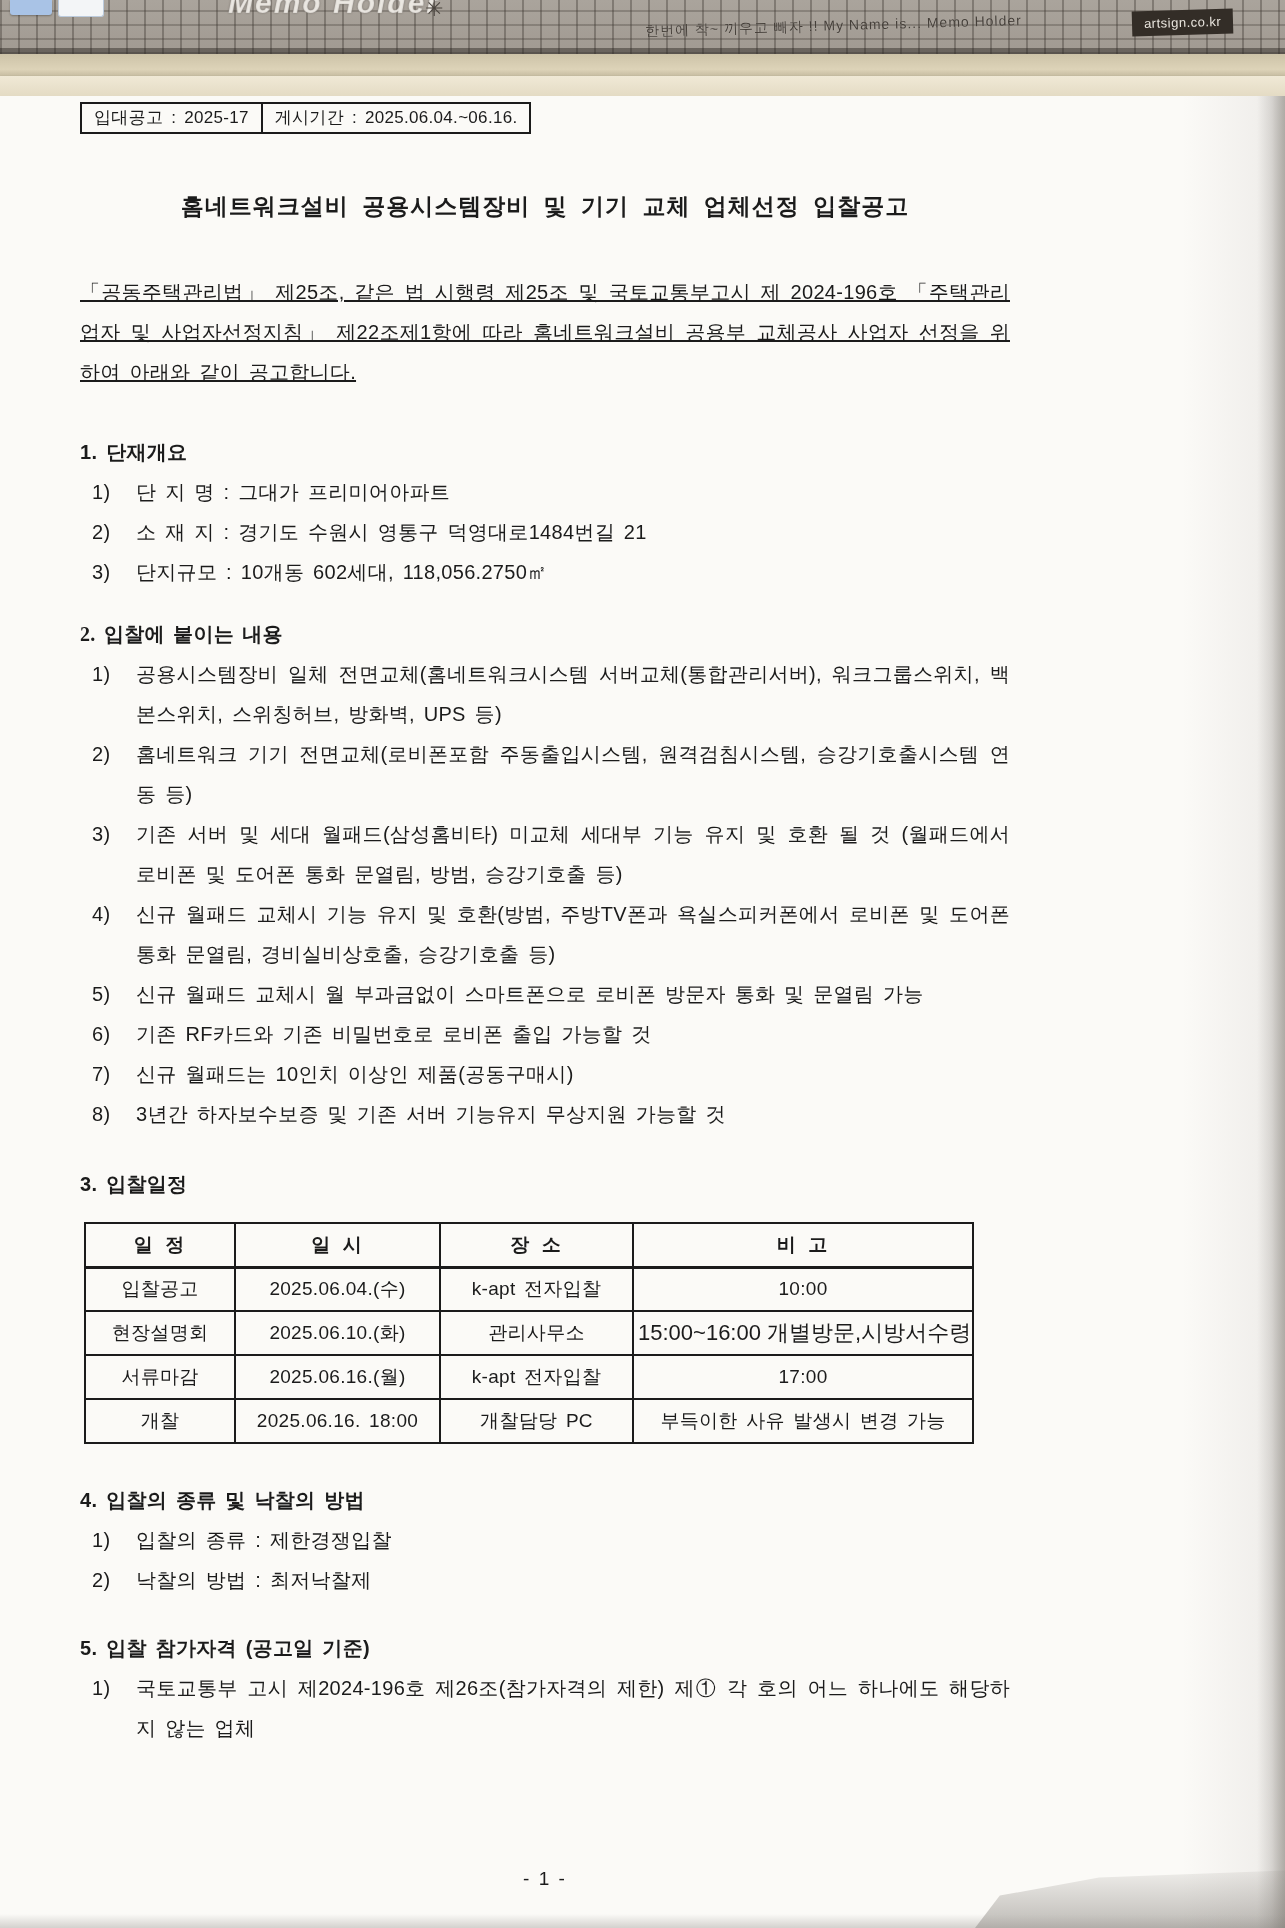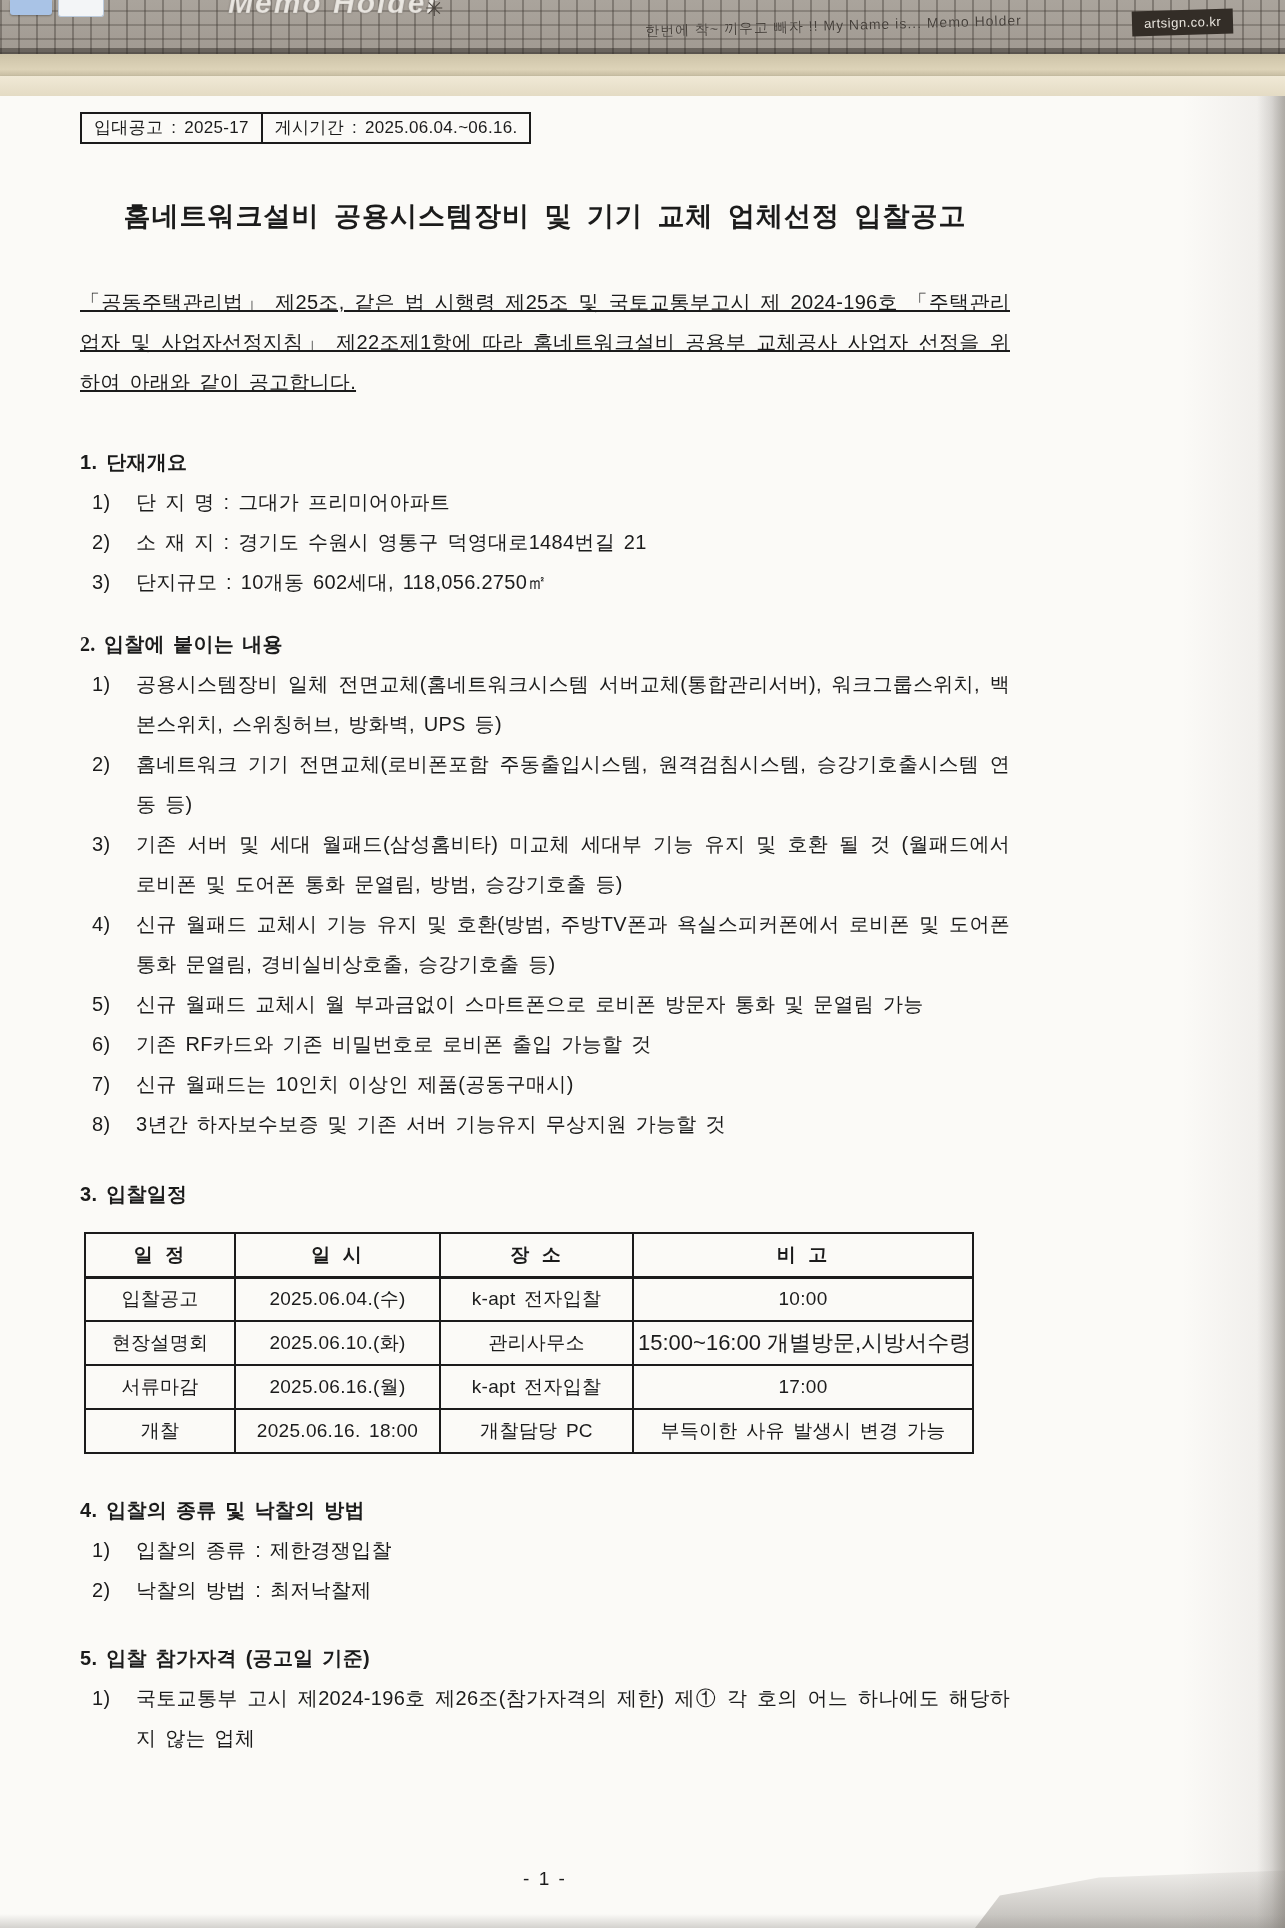--- a/index.html
+++ b/index.html
@@ -28,28 +28,28 @@
   .artsign-badge { position:absolute; top:10px; right:52px; background:#332d27; color:#eae6df;
       font-size:13px; padding:5px 12px; transform:rotate(-1.6deg); letter-spacing:.5px; }
   .slat-shadow { position:absolute; bottom:42px; width:100%; height:6px; background:rgba(40,35,30,.45); }
   .slat1 { position:absolute; bottom:20px; width:100%; height:22px;
       background:linear-gradient(180deg,#cdc3a8 0%,#ddd3b8 70%,#c6bca1 100%); }
   .slat2 { position:absolute; bottom:0; width:100%; height:20px;
       background:linear-gradient(180deg,#f0e9d6 0%,#e4dbc4 100%); box-shadow:0 2px 3px rgba(0,0,0,.3); }
 
   
   .paper { position:absolute; top:96px; left:0; width:100%; height:1832px; }
-  .content { position:relative; margin-left:80px; width:930px; padding-top:10px;
+  .content { position:relative; margin-left:80px; width:930px; 
       font-size:20px; line-height:40px; word-spacing:3px; letter-spacing:.3px; }
 
   .notice-box { display:inline-flex; border:2px solid #1b1b1b; font-size:17px; line-height:24px; }
   .nb-cell { padding:2px 12px; white-space:nowrap; }
   .nb-cell + .nb-cell { border-left:2px solid #1b1b1b; }
 
-  .doc-title { margin-top:52px; text-align:center; font-size:27px; font-weight:bold;
+  .doc-title { margin-top:52px; text-align:center; font-size:23px; font-weight:bold;
       letter-spacing:1px; word-spacing:6px; line-height:36px; }
 
   .intro { margin-top:48px; text-align:justify;text-decoration:underline; }
 
   .sec-heading { font-weight:bold; }
   .s1-head { margin-top:40px; }
   .s2-head { margin-top:22px;font-family:Liberation Serif, serif; }
   .s3-head { margin-top:30px; }
   .s4-head { margin-top:36px; }
   .s5-head { margin-top:28px; }

